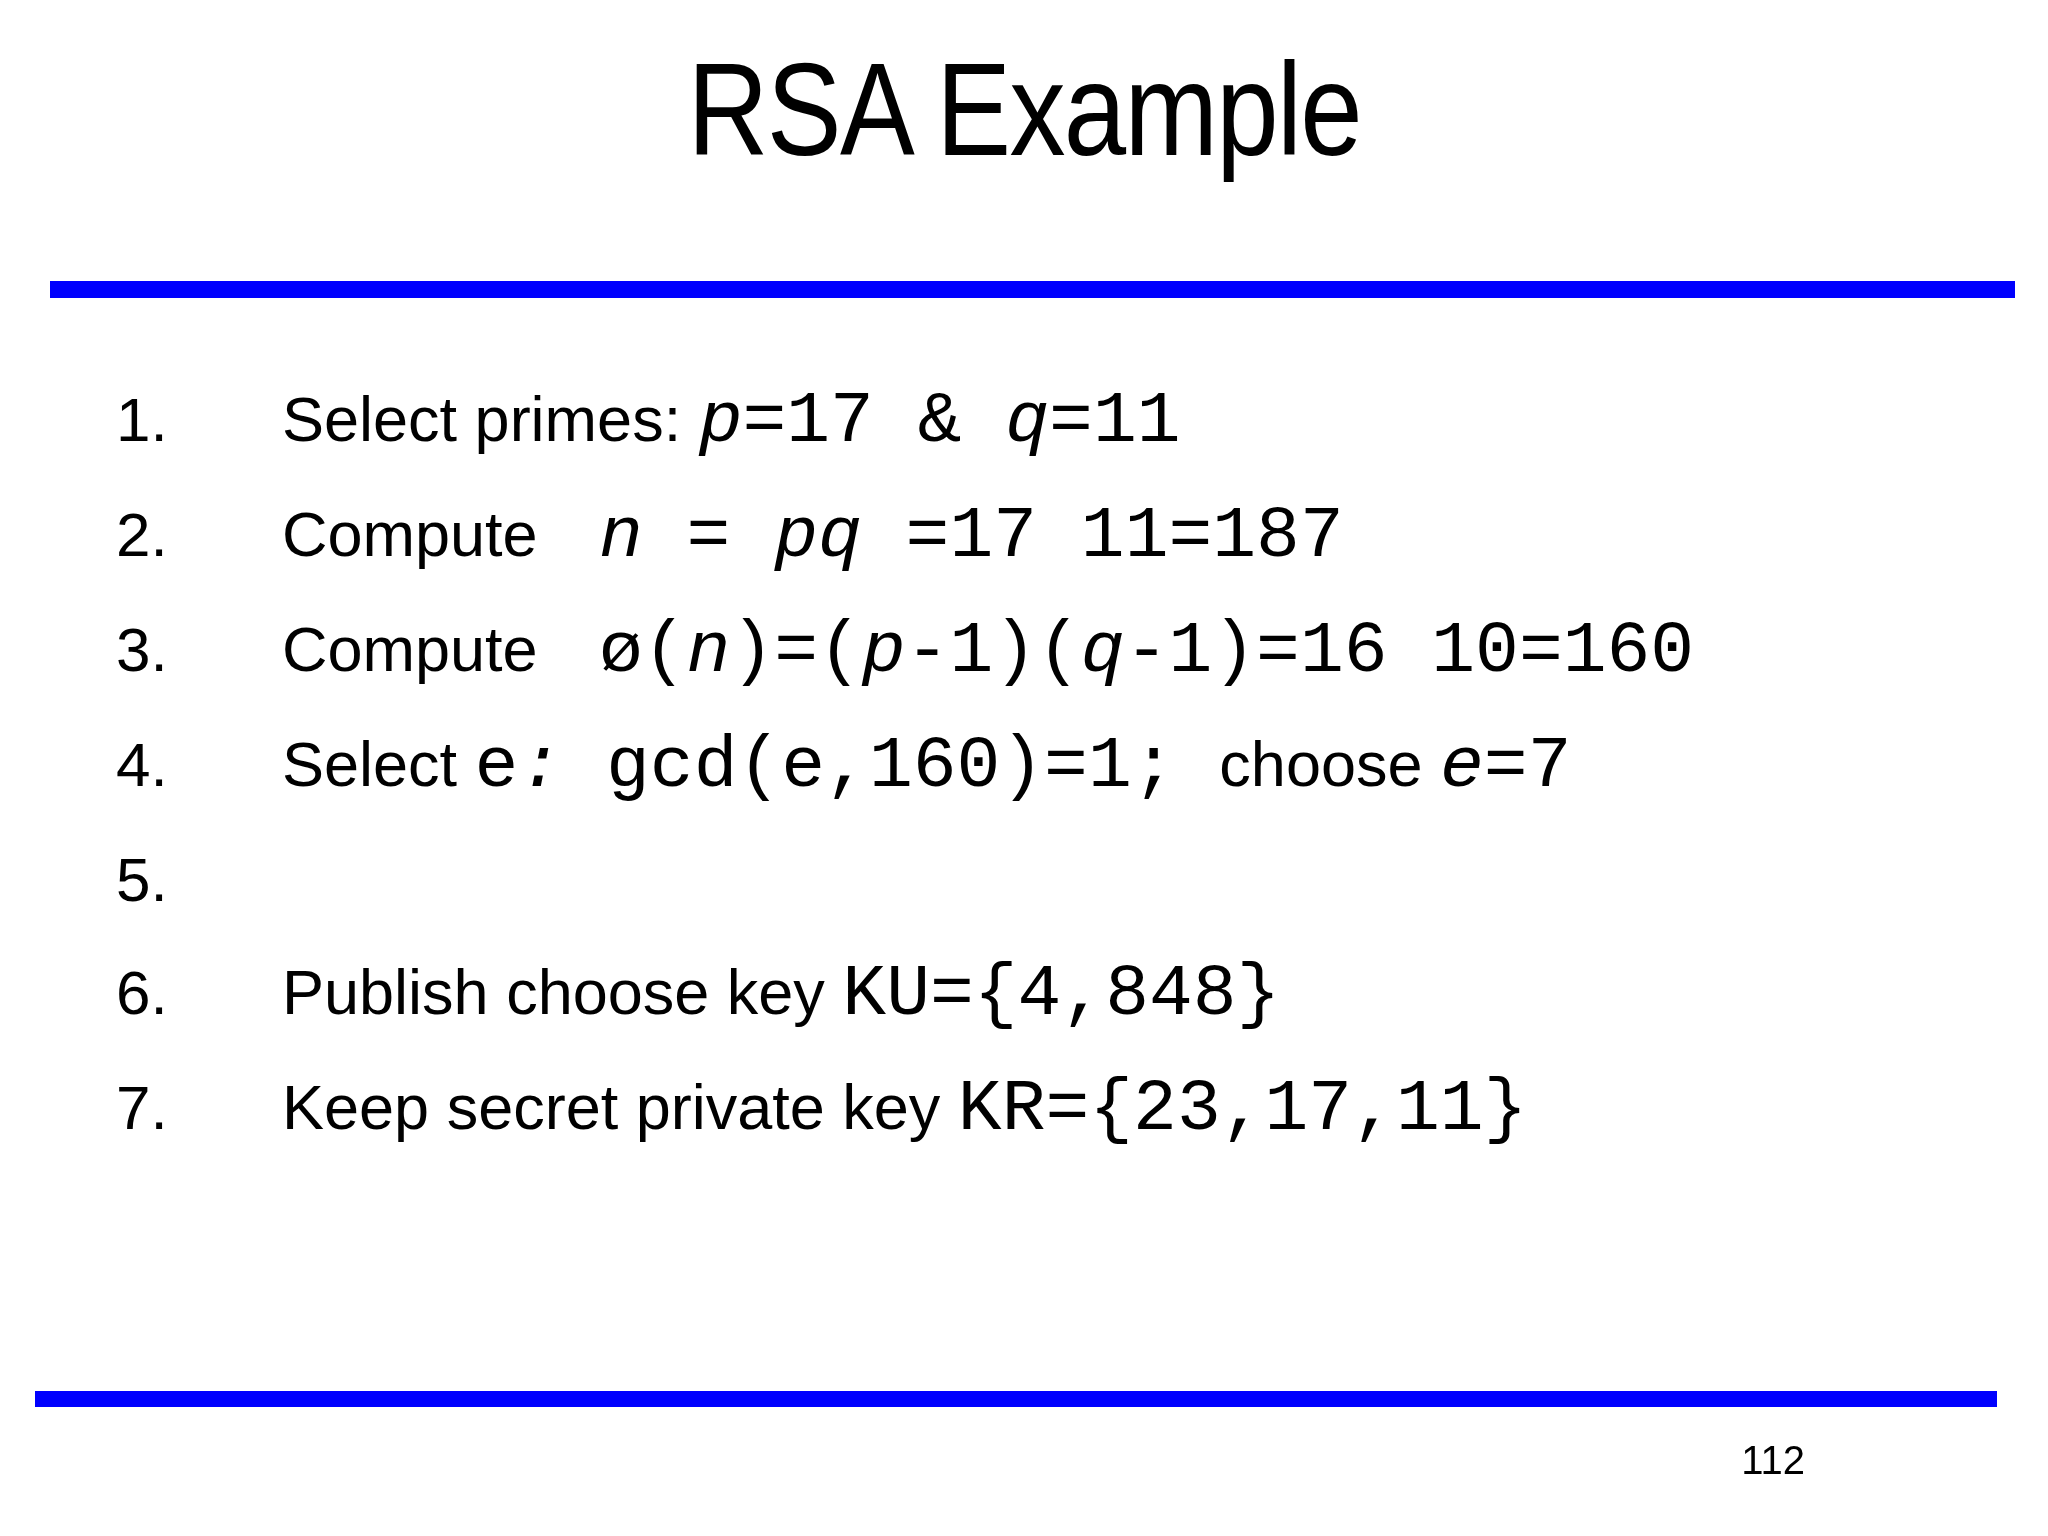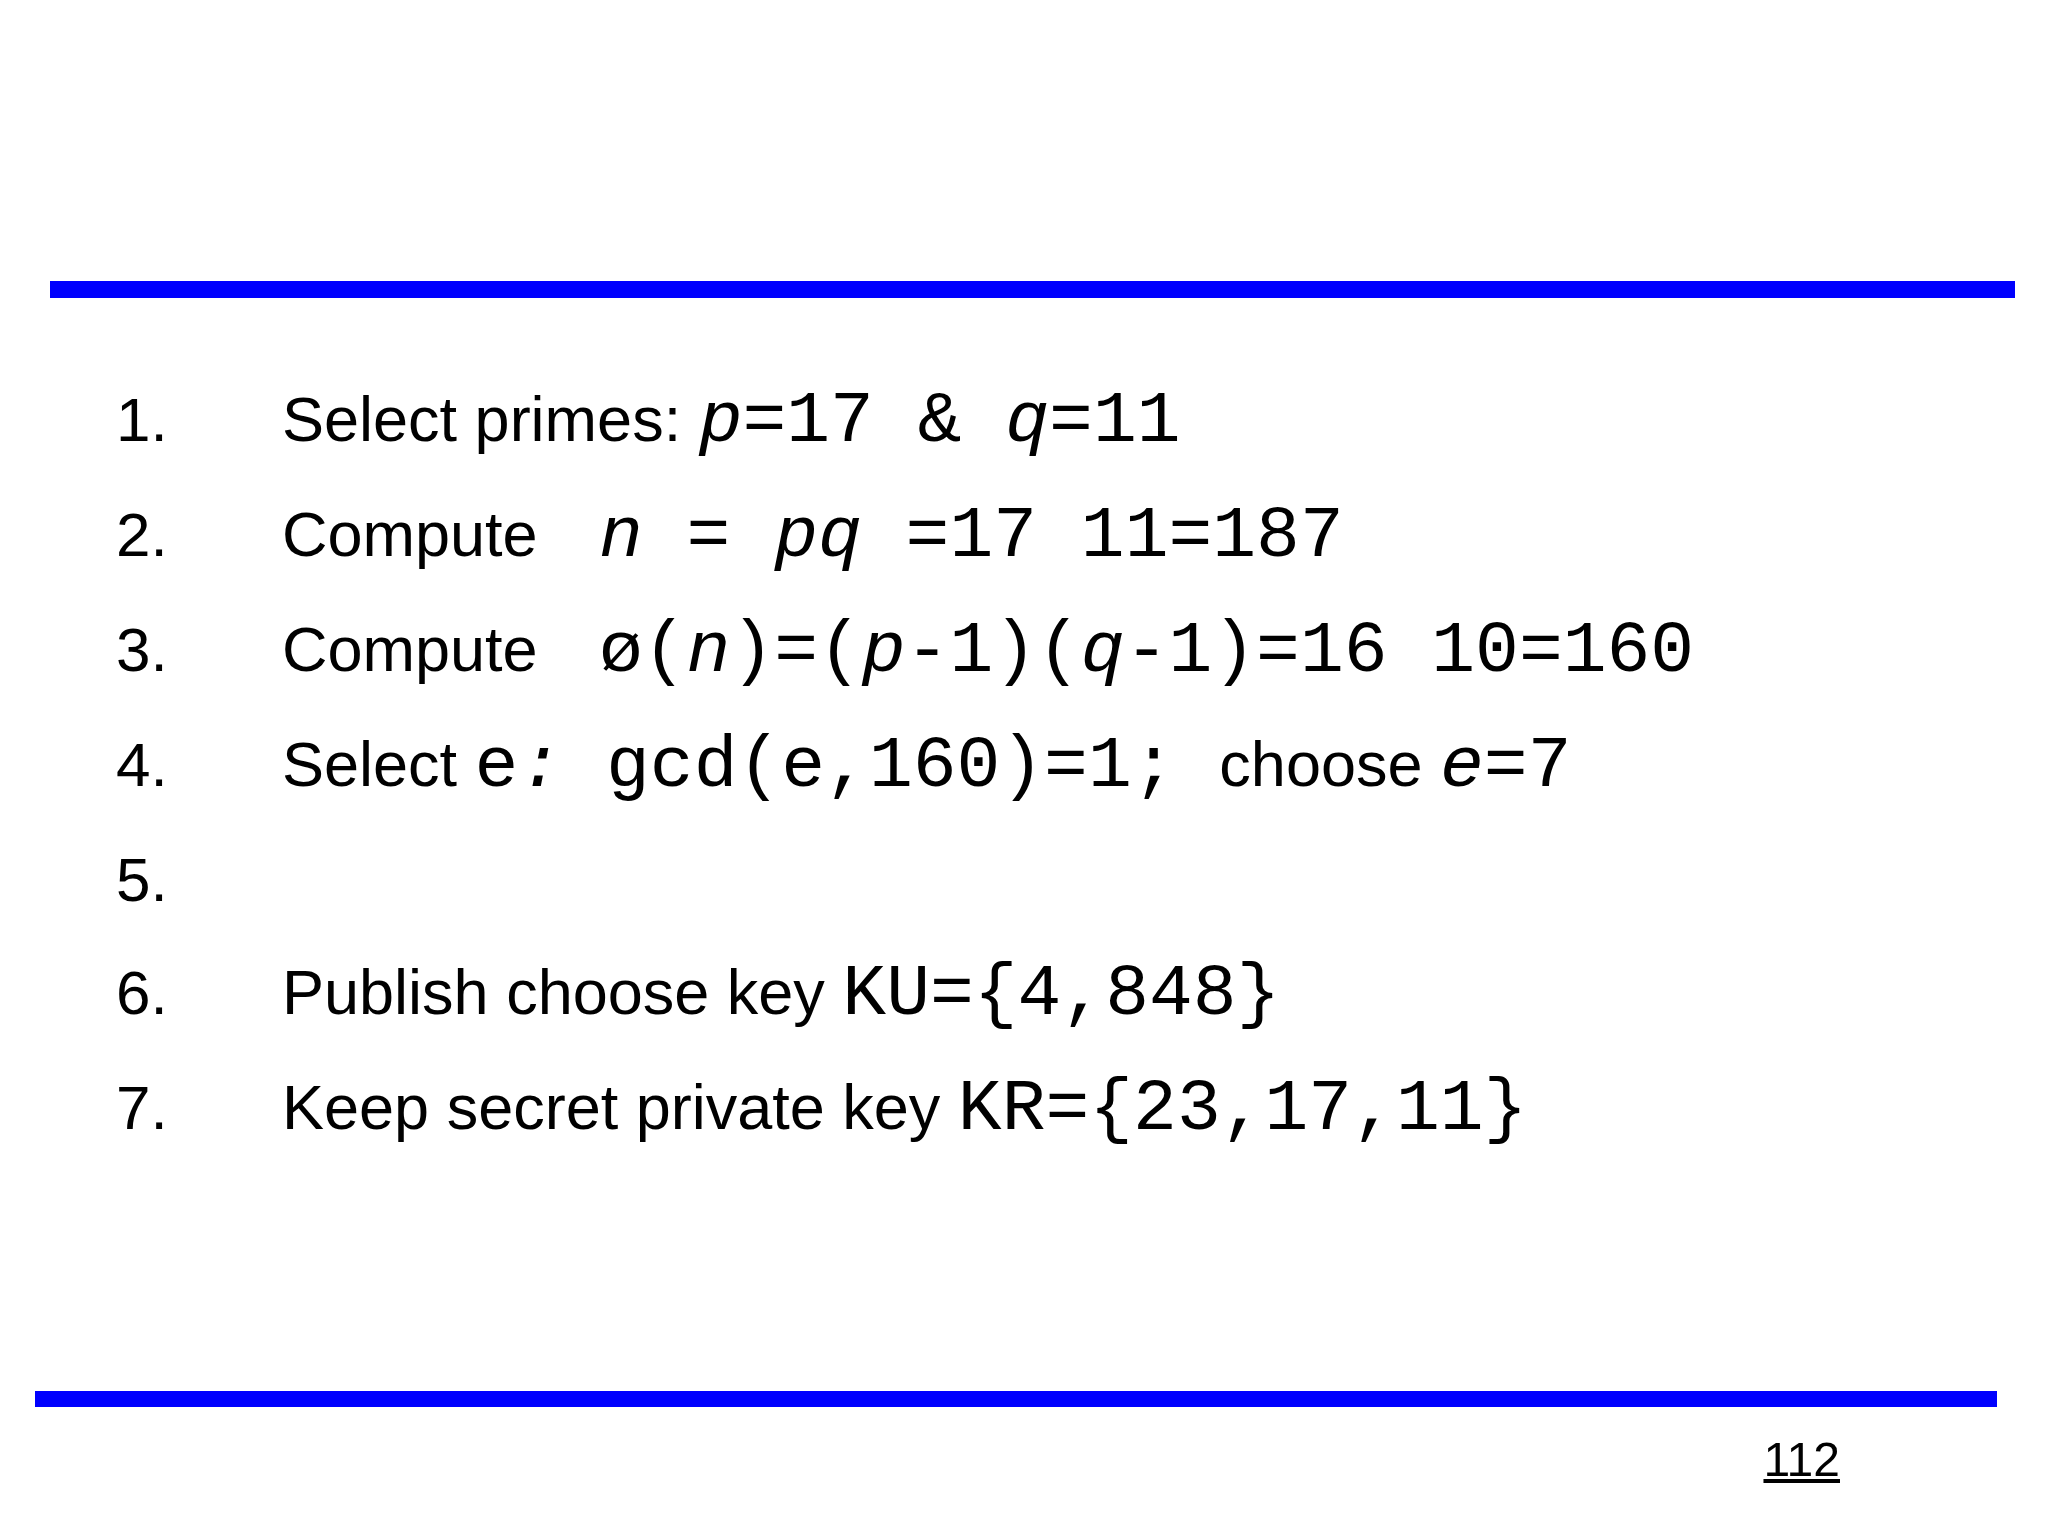--- a/index.html
+++ b/index.html
@@ -31,29 +31,30 @@
     box-sizing:border-box; padding-left:16px;
     font-size:62px; line-height:95px;
   }
   .content { flex:1;margin-left:24px; }
   .line { line-height:95px; white-space:pre-wrap; font-size:63px; }
   .sans { font-family:"Liberation Sans", sans-serif; }
   .mono { font-family:"Liberation Mono", monospace; font-size:73px; }
   .mono.it { font-style:italic; }
   .pageno {
     position:absolute;
-    top:1430px; right:208px;
-    font-size:48px; line-height:60px;text-decoration:underline;
+    top:1430px; right:243px;
+    font-size:40px; line-height:60px;
   }
 </style>
 </head>
 <body>
 
 <div class="slide">
 
+  <div class="title"><span class="inner">RSA Example</span></div>
 
   <div class="rule rule-top" style="background: rgb(0, 0, 254);"></div>
 
   <div class="list">
 
     <div class="item">
       <span class="num">1.</span>
       <div class="content">
         <div class="line"><span class="sans">Select primes: </span><span class="mono it">p</span><span class="mono">=17 &amp; </span><span class="mono it">q</span><span class="mono">=11</span></div>
       </div>

